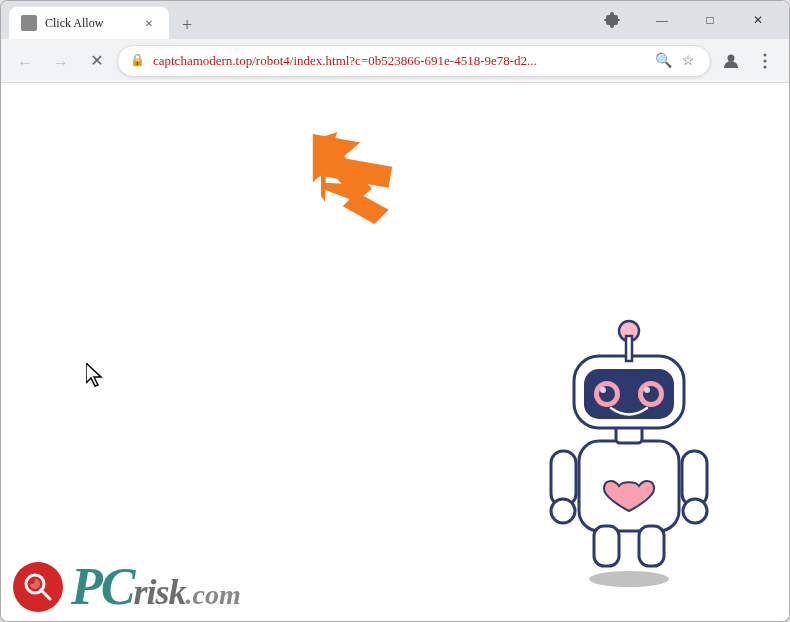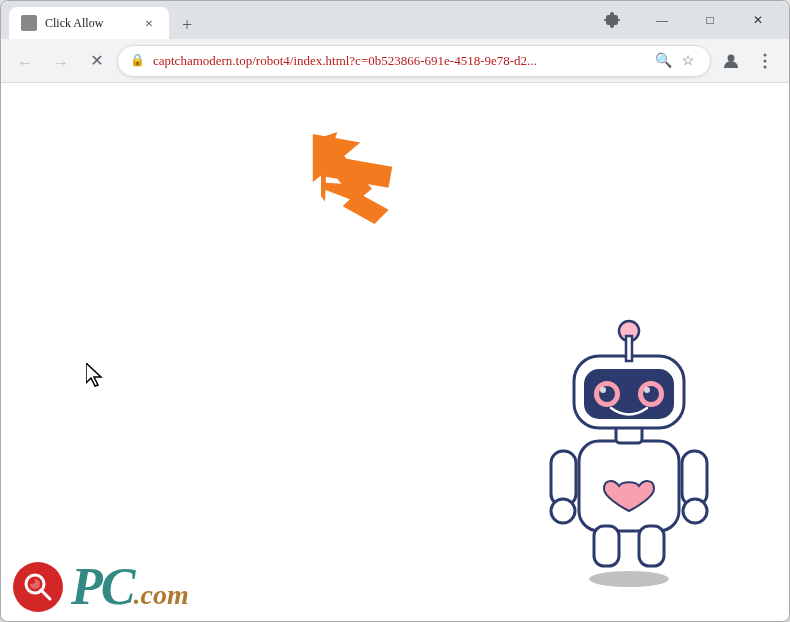--- a/index.html
+++ b/index.html
@@ -479,18 +479,19 @@
         <svg width="32" height="32" viewBox="0 0 32 32">
           <circle cx="13" cy="13" r="9" fill="none" stroke="white" stroke-width="3"></circle>
           <circle cx="13" cy="13" r="5" fill="white" opacity="0.3"></circle>
           <line x1="19" y1="19" x2="28" y2="28" stroke="white" stroke-width="3" stroke-linecap="round"></line>
           <circle cx="10" cy="10" r="3" fill="#cc0000"></circle>
         </svg>
       </div>
 
       <div style="display:flex;align-items:baseline;gap:0;">
         <span style="font-size:52px;font-weight:900;font-style:italic;color:#0f766e;line-height:1;letter-spacing:-2px;">PC</span>
-        <span style="font-size:28px;font-weight:700;font-style:italic;color:#a16207;line-height:1;">.com</span>
+        <span style="font-size:36px;font-weight:900;font-style:italic;color:#555555;line-height:1;letter-spacing:-1px;">risk</span>
+        <span style="font-size:28px;font-weight:700;font-style:italic;color:#737373;line-height:1;">.com</span>
       </div>
     </div>
 
   </div>
 </div>
 
 </body></html>

